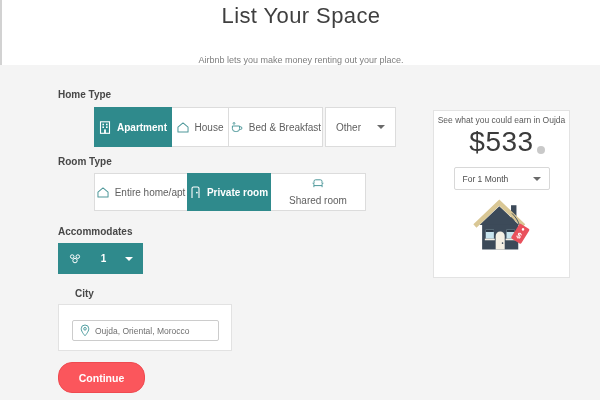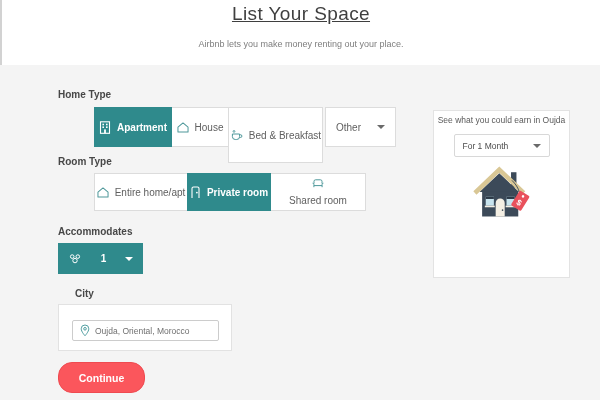--- a/index.html
+++ b/index.html
@@ -17,28 +17,27 @@
   .header {
     position: absolute;
     top: 0; left: 0; right: 0;
     height: 65px;
     background: #ffffff;
     border-left: 2px solid #d2d2d2;
   }
   .title {
     padding-top: 3px;
     text-align: center;
-    font-size: 19px;
+    font-size: 22px;
     font-weight: 500;
     color: #3f3f3f;
     letter-spacing: 0.4px;
-    text-decoration: underline;
   }
   .subtitle {
-    margin-top: 14px;
+    margin-top: 26px;
     text-align: center;
     font-size: 9px;
     color: #7e7e7e;
   }
   
   .field-label {
     position: absolute;
     font-size: 10px;
     font-weight: 700;
     color: #474747;
@@ -200,21 +199,21 @@
       <span>Apartment</span>
     </button>
     <button class="seg" style="width:58px; height:40px;">
       <span class="icon">
         <svg width="12" height="11" viewBox="0 0 13 12">
             <path d="M6.5 1 L12 5.6 V11 H1 V5.6 Z" fill="none" stroke="#4E989A" stroke-width="1.1" stroke-linejoin="round"></path>
           </svg>
       </span>
       <span>House</span>
     </button>
-    <button class="seg" style="width:95px; height:56px;">
+    <button class="seg" style="width:95px; height:40px;">
       <span class="icon">
         <svg width="13" height="13" viewBox="0 0 13 13">
             <circle cx="4" cy="2.4" r="0.9" fill="none" stroke="#4E989A" stroke-width="0.9"></circle>
             <path d="M2.4 5 h7.2 v2.6 a2.9 2.9 0 0 1 -2.9 2.9 H5.3 A2.9 2.9 0 0 1 2.4 7.6 Z" fill="none" stroke="#4E989A" stroke-width="1"></path>
             <path d="M9.6 5.7 h0.9 a1.4 1.4 0 0 1 0 2.8 h-0.9" fill="none" stroke="#4E989A" stroke-width="1"></path>
           </svg>
       </span>
       <span>Bed &amp; Breakfast</span>
     </button>
     <button class="seg dropdown" style="width:71px; height:40px;">
@@ -277,20 +276,24 @@
           </svg>
       </span>
       <input type="text" value="Oujda, Oriental, Morocco" style="">
     </div>
   </div>
 
   <button class="continue-btn" style="left:58px; top:362px; width:87px; height:31px;">Continue</button>
 
   <aside class="earnings">
     <p class="earnings-heading">See what you could earn in Oujda</p>
+    <div class="amount-row">
+      <span class="amount">$533</span>
+      <span class="info-dot"></span>
+    </div>
     <button class="period-btn">
       <span>For 1 Month</span>
       <span class="caret"></span>
     </button>
     <div class="house-illo">
       <svg width="62" height="56" viewBox="0 0 68 62">
         <rect x="44" y="8" width="6" height="17" fill="#3C4A59"></rect>
         <polygon points="31,9 9,30 53,30" fill="#3C4A59"></polygon>
         <rect x="12" y="29" width="40" height="28" fill="#3C4A59"></rect>
         <path d="M4 31 L31 5 L58 31" fill="none" stroke="#D9C795" stroke-width="5" stroke-linejoin="miter"></path>

